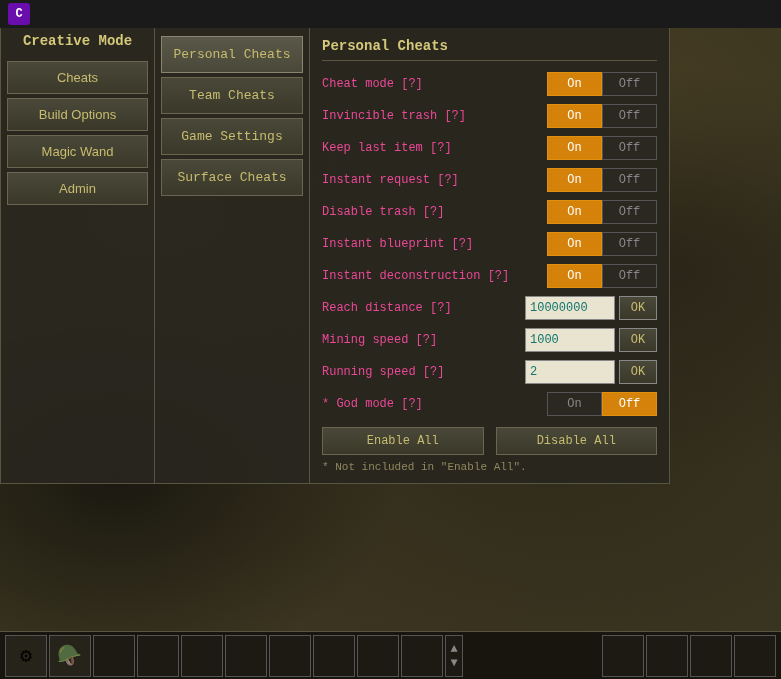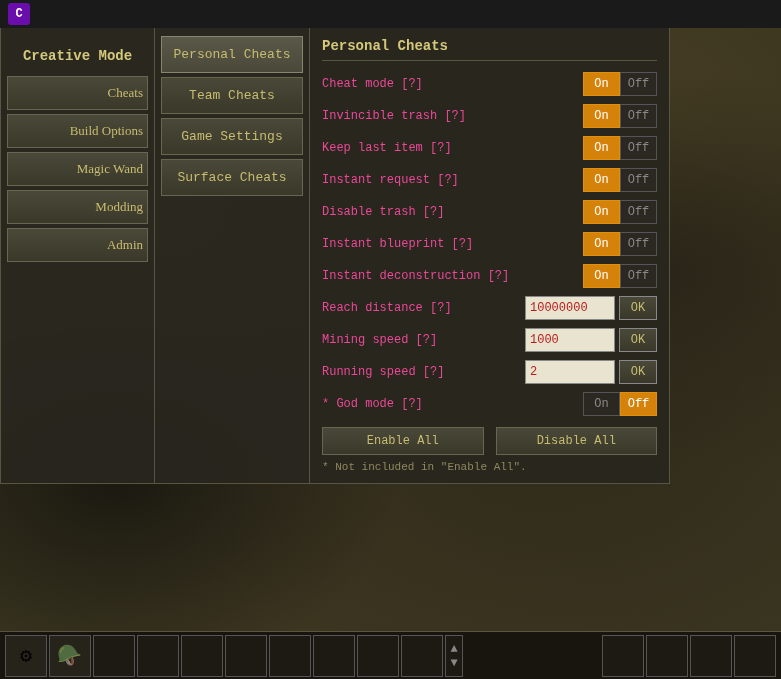--- a/index.html
+++ b/index.html
@@ -72,44 +72,44 @@
       display: flex;
       z-index: 5;
     }
 
     
     .left-panel {
       width: 155px;
       background: rgba(40, 38, 30, 0.92);
       border: 1px solid #5a5540;
       border-top: none;
-      padding: 20px 6px;
+      padding: 5px 6px;
     }
 
     .left-panel-title {
       color: #d4c87a;
       font-size: 14px;
       font-weight: bold;
       text-align: center;
       margin-bottom: 8px;
       padding-bottom: 4px;
     }
 
     .left-panel-btn {
       display: block;
       width: 100%;
       padding: 8px 4px;
       margin-bottom: 4px;
       background: linear-gradient(180deg, #4a4838 0%, #3a3828 100%);
       border: 1px solid #6a6550;
       color: #c8bc70;
-      font-family: Liberation Serif, serif;
+      font-family: Liberation Sans, sans-serif;
       font-size: 13px;
       cursor: pointer;
-      text-align: right;
+      text-align: center;
     }
 
     
     .middle-panel {
       width: 155px;
       background: rgba(40, 38, 30, 0.92);
       border: 1px solid #5a5540;
       border-top: none;
       border-left: none;
       padding: 8px 6px;
@@ -165,21 +165,21 @@
       color: #ec4899;
       font-size: 12px;
     }
 
     .toggle-group {
       display: flex;
       gap: 0;
     }
 
     .toggle-btn {
-      width: 37px;
+      width: 55px;
       height: 24px;
       border: 1px solid #888;
       font-family: 'Courier New', Courier, monospace;
       font-size: 12px;
       cursor: pointer;
       display: flex;
       align-items: center;
       justify-content: center;
     }
 
@@ -205,21 +205,21 @@
       background: #d4820a;
       color: #fff;
       border-color: #e0900f;
     }
 
     .input-field {
       width: 90px;
       height: 24px;
       background: #e8e4d0;
       border: 1px solid #888;
-      color: #b91c1c;
+      color: #0f766e;
       font-family: 'Courier New', Courier, monospace;
       font-size: 12px;
       padding: 0 4px;
       text-align: left;
     }
 
     .ok-btn {
       width: 38px;
       height: 24px;
       background: linear-gradient(180deg, #4a4838 0%, #3a3828 100%);
@@ -319,21 +319,20 @@
   </div>
 </div>
 
 <div class="ui-container">
 
   <div class="left-panel">
     <div class="left-panel-title">Creative Mode</div>
     <button class="left-panel-btn">Cheats</button>
     <button class="left-panel-btn">Build Options</button>
     <button class="left-panel-btn">Magic Wand</button>
-    <button class="left-panel-btn">Modding</button>
     <button class="left-panel-btn">Admin</button>
   </div>
 
   <div class="middle-panel">
     <button class="middle-panel-btn active">Personal Cheats</button>
     <button class="middle-panel-btn">Team Cheats</button>
     <button class="middle-panel-btn">Game Settings</button>
     <button class="middle-panel-btn">Surface Cheats</button>
   </div>
 

